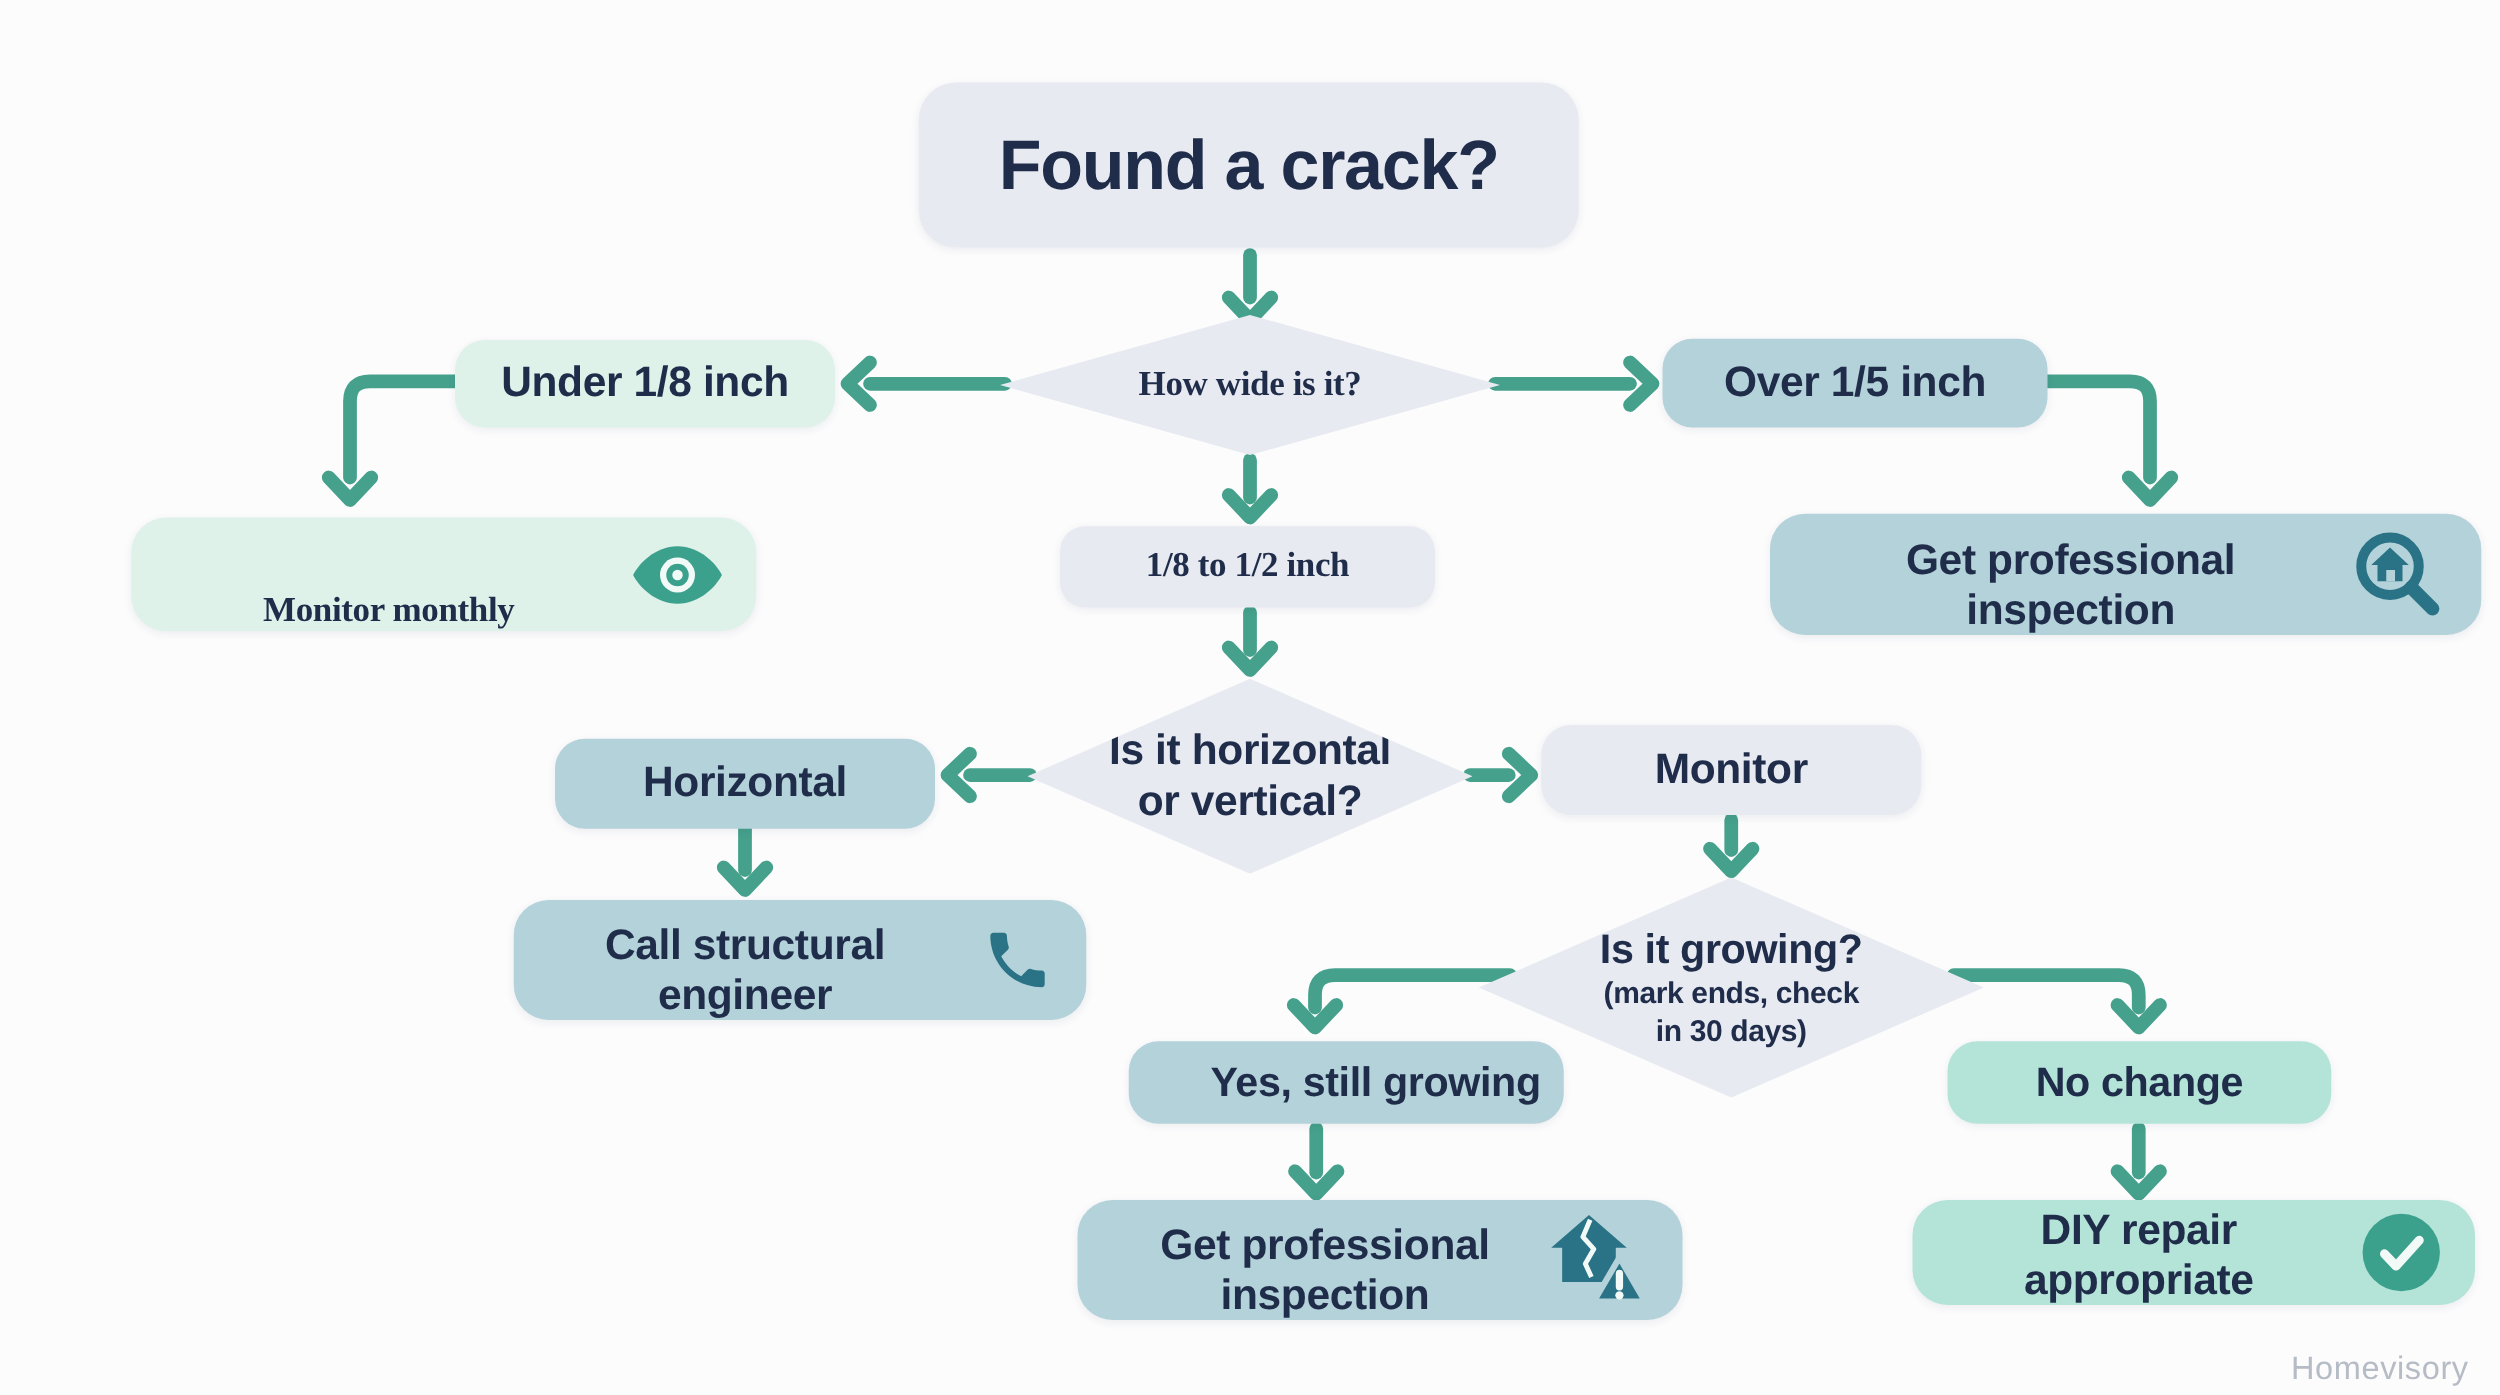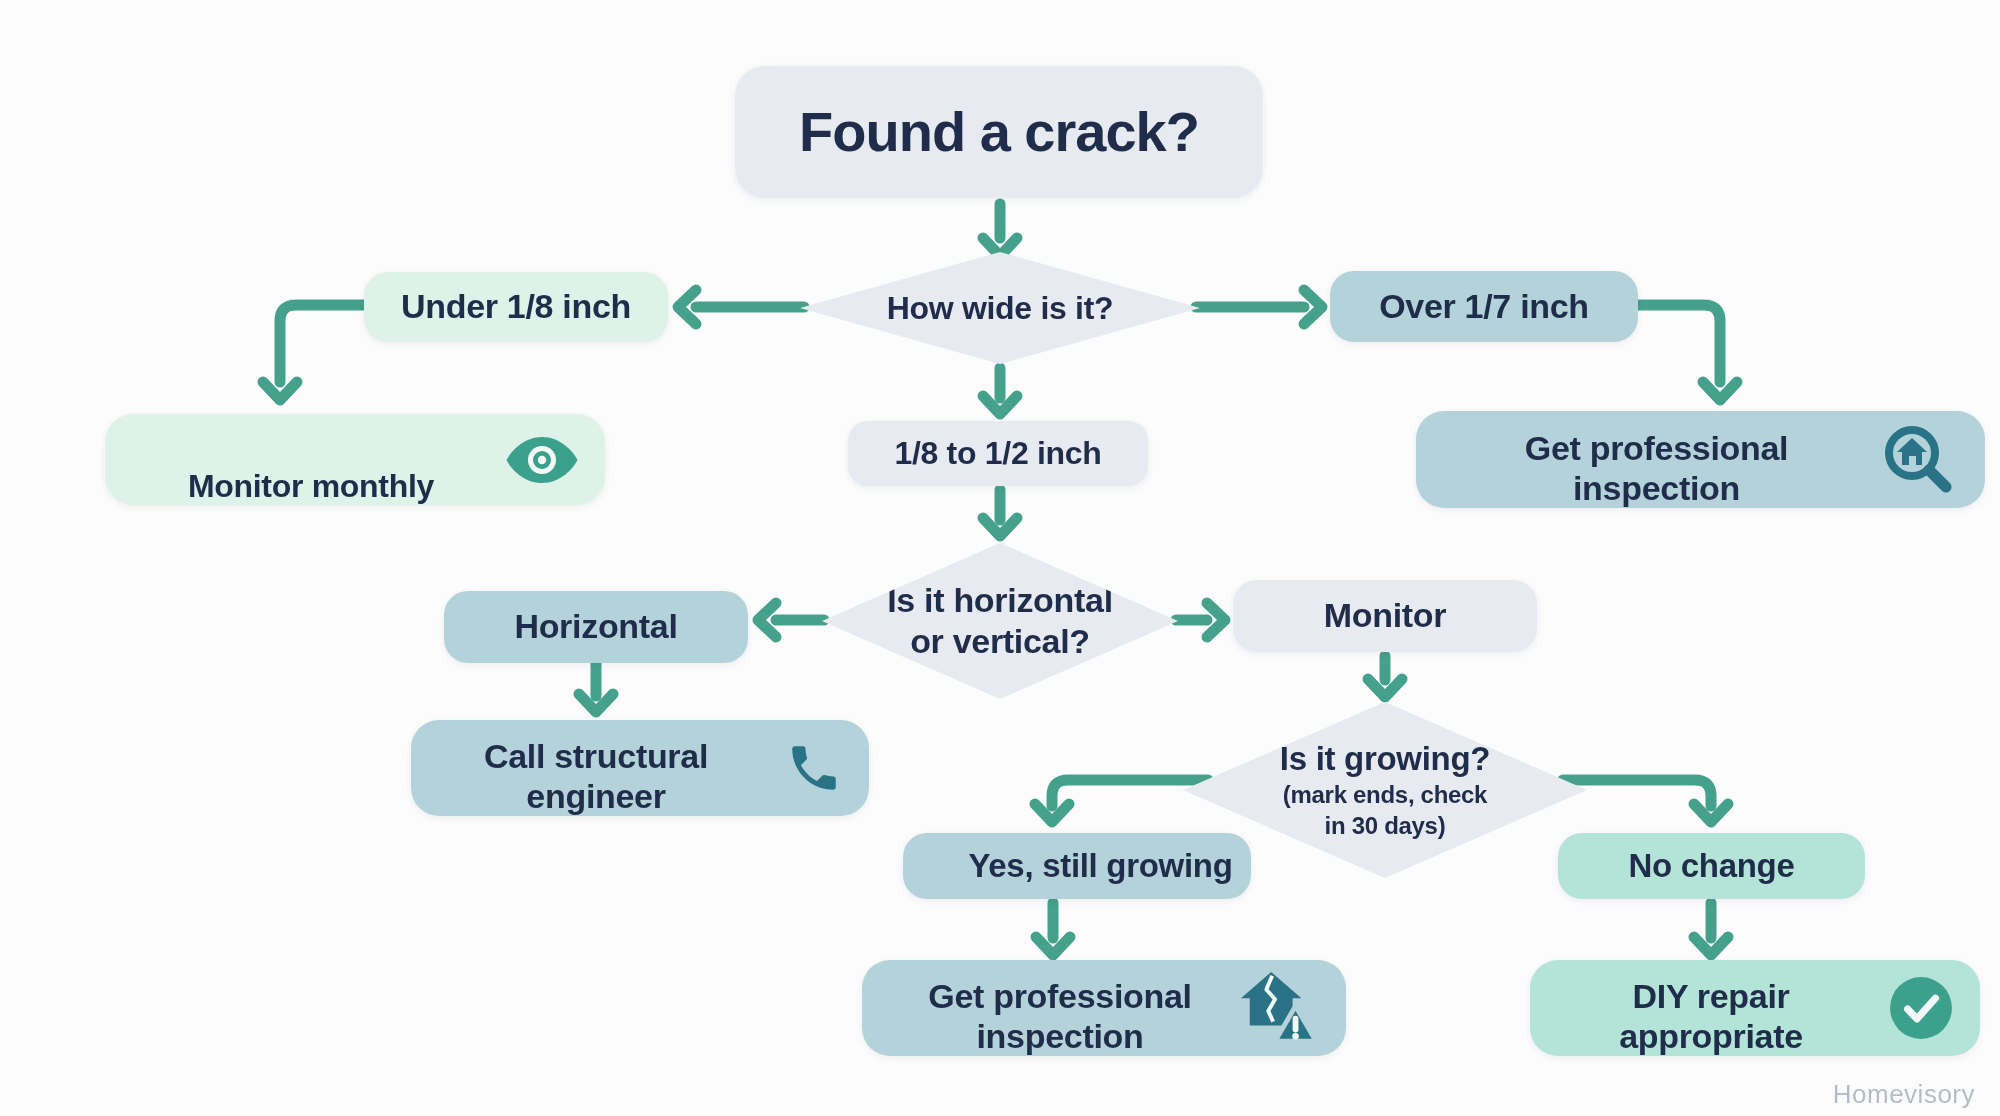--- a/index.html
+++ b/index.html
@@ -26,21 +26,21 @@
 
   .diamond{
     position:absolute;display:flex;flex-direction:column;align-items:center;justify-content:center;
     background:var(--gray-node,#e7eaf1);color:var(--text,#1f2c4a);font-weight:700;text-align:center;
     clip-path:polygon(50% 0%,100% 50%,50% 100%,0% 50%);
     letter-spacing:-.3px;line-height:1.2;
     filter:drop-shadow(0 2px 4px rgba(30,42,70,.08));
   }
 
   .title-node{border-radius:30px;font-size:56px;letter-spacing:-1px;}
-  .fs36{font-size:32px;} .fs34{font-size:34px;} .fs33{font-size:33px;}
+  .fs36{font-size:28px;font-family:Liberation Serif, serif;} .fs34{font-size:34px;} .fs33{font-size:33px;}
   .sub{font-size:24px;margin-top:2px;}
 
   .icon{position:absolute;right:26px;top:50%;transform:translateY(-50%);display:block;}
   .pad-icon{padding-right:88px;align-items:flex-end;}
 
   .f-teal{fill:var(--icon-teal,#3ca18c);}
   .f-dark{fill:var(--icon-dark,#2a7285);}
   .s-dark{stroke:var(--icon-dark,#2a7285);}
   .f-light{fill:#f2faf7;}
 
@@ -123,21 +123,21 @@
 
   <div class="diamond fs36" style="left:800px;top:252px;width:400px;height:112px;">
     <span>How wide is it?</span>
   </div>
 
   <div class="node mint fs34" style="left:364px;top:272px;width:304px;height:70px;">
     <span>Under 1/8 inch</span>
   </div>
 
   <div class="node teal fs34" style="left:1330px;top:271px;width:308px;height:71px;">
-    <span>Over 1/7 inch</span>
+    <span>Over 1/5 inch</span>
   </div>
 
   <div class="node mint fs36 pad-icon" style="left:105px;top:414px;width:412px;height:91px;border-radius:28px;">
     <span>Monitor monthly</span>
     <svg class="icon" width="74" height="52" viewBox="0 0 74 52">
       <path class="f-teal" d="M37 3 C19 3 6 17 1.5 26 C6 35 19 49 37 49 C55 49 68 35 72.5 26 C68 17 55 3 37 3 Z"></path>
       <circle class="f-light" cx="37" cy="26" r="14"></circle>
       <circle class="f-teal" cx="37" cy="26" r="9"></circle>
       <circle class="f-light" cx="37" cy="26" r="4.2"></circle>
     </svg>
@@ -204,21 +204,21 @@
     </span>
     <svg class="icon" width="84" height="78" viewBox="0 0 86 80">
       <path class="f-dark" d="M36 3 L67 30 H58 V58 H14 V30 H5 Z"></path>
       <path d="M37 7 L31 21 L40 31 L33 43 L38 54" stroke="#f2faf7" stroke-width="4" fill="none" stroke-linejoin="round"></path>
       <path class="f-dark" d="M61 38 L82 74 H40 Z" stroke="#b4d2d9" stroke-width="5" stroke-linejoin="round"></path>
       <line x1="61" y1="51" x2="61" y2="62" stroke="#f2faf7" stroke-width="6" stroke-linecap="round"></line>
       <circle cx="61" cy="69" r="3.4" fill="#f2faf7"></circle>
     </svg>
   </div>
 
-  <div class="node aqua fs34 pad-icon" style="left:1530px;top:960px;width:362px;height:96px;border-radius:28px;">
+  <div class="node aqua fs34 pad-icon" style="left:1530px;top:960px;width:362px;height:84px;border-radius:28px;">
     <span>
       <span>DIY repair</span><br>
       <span>appropriate</span>
     </span>
     <svg class="icon" width="66" height="66" viewBox="0 0 64 64">
       <circle class="f-teal" cx="32" cy="32" r="30"></circle>
       <path d="M19 33 L28 42.5 L46 22.5" stroke="#f2faf7" stroke-width="7" fill="none" stroke-linecap="round" stroke-linejoin="round"></path>
     </svg>
   </div>
 

